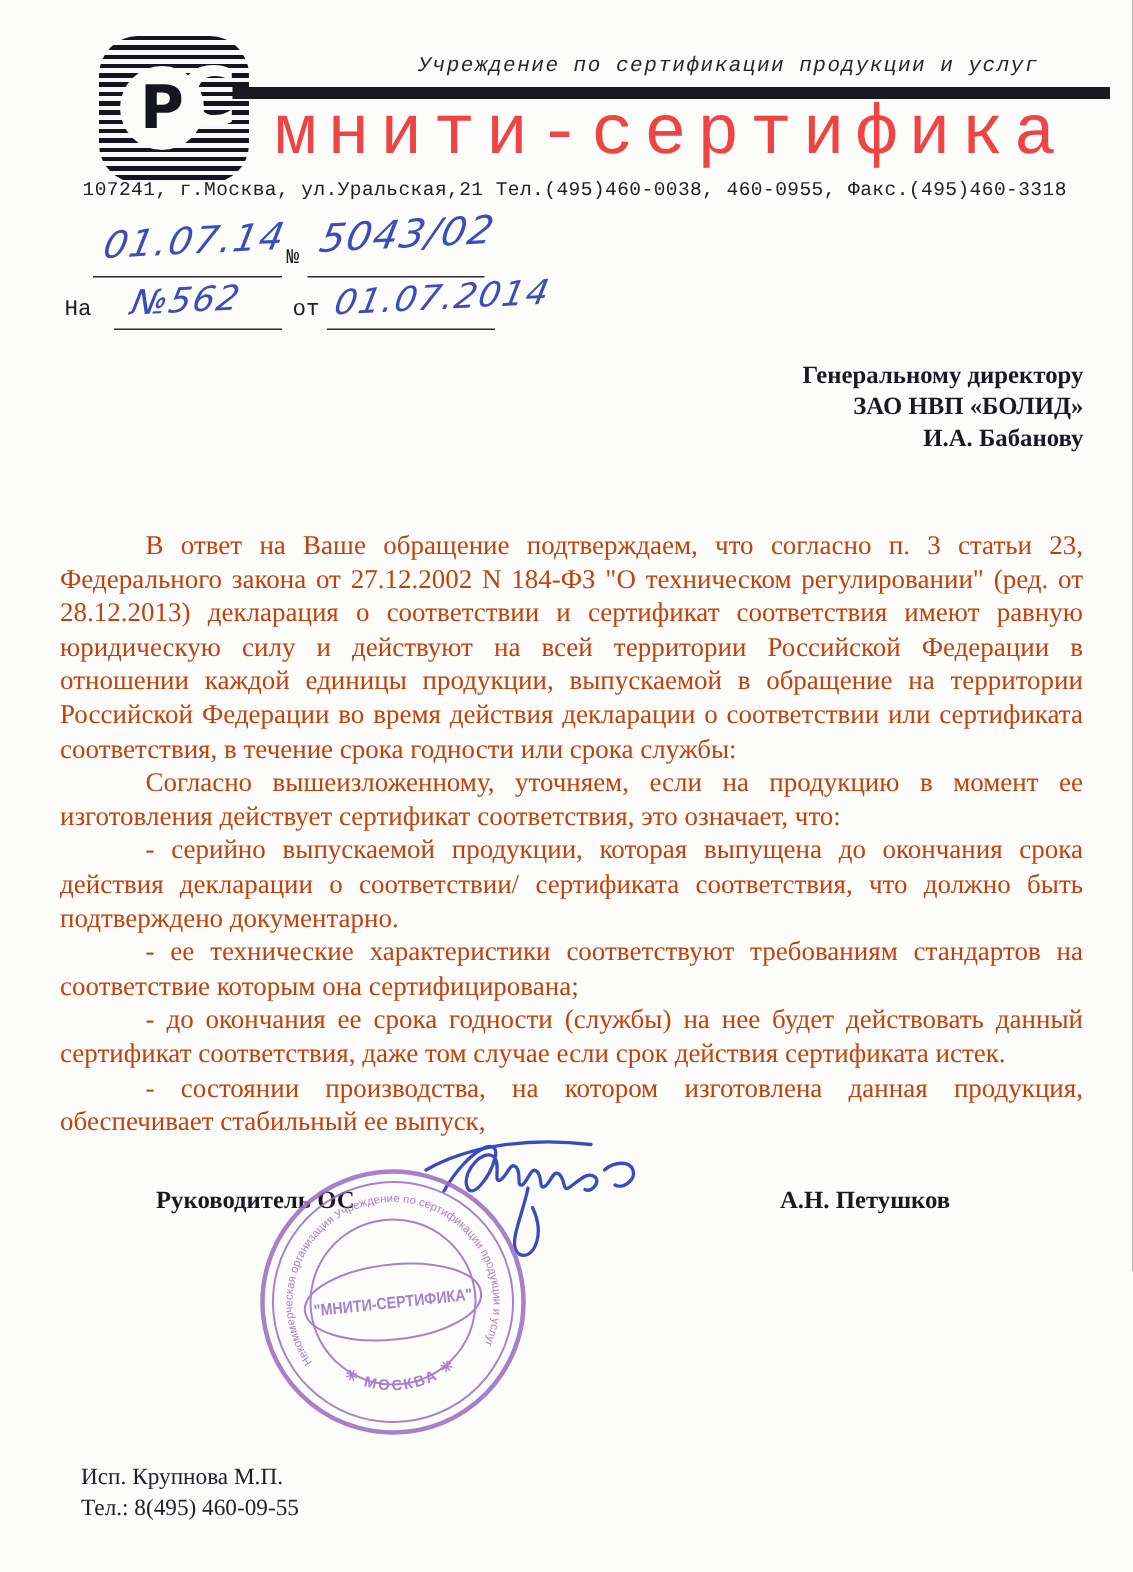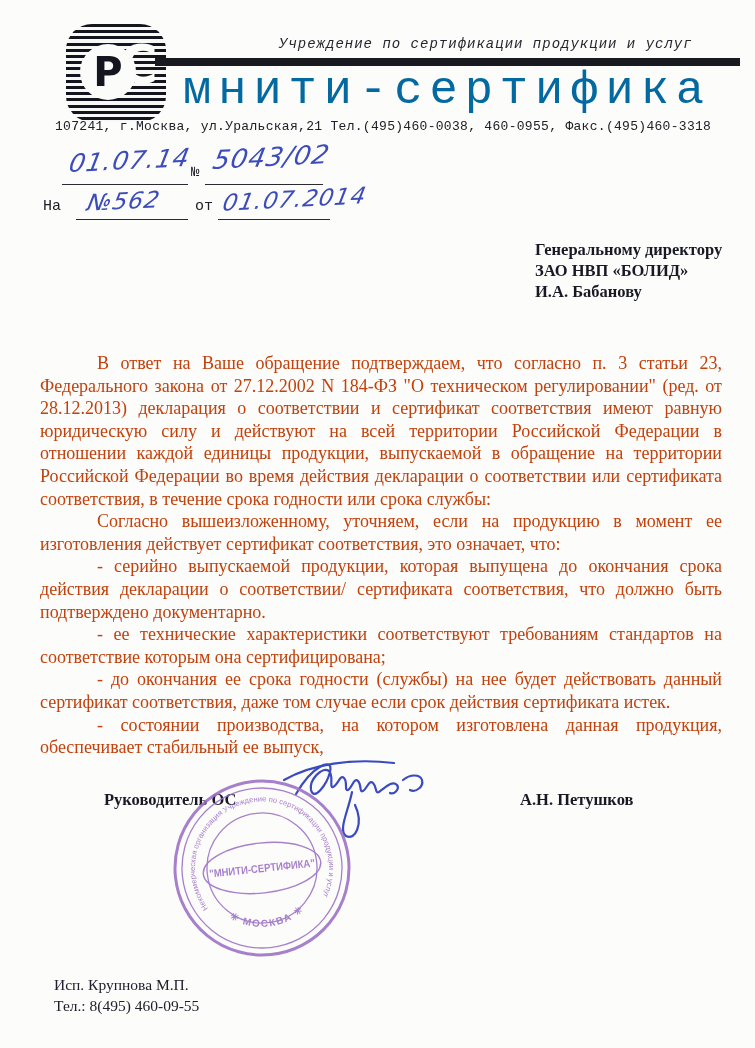--- a/index.html
+++ b/index.html
@@ -33,21 +33,21 @@
     font-family:"Liberation Mono", monospace; font-style:italic;
     font-size:14px; letter-spacing:1px; color:#26262f; white-space:nowrap;
   }
   .header-bar {
     position:absolute; left:155px; top:58px; width:585px; height:8px;
     background:#191920;
   }
   .org-name {
     position:absolute; left:183px; top:64px;
     font-family:"Liberation Mono", monospace;
-    font-size:47px; letter-spacing:7px; color:#0369a1; white-space:nowrap;
+    font-size:47px; letter-spacing:7px; color:#ef4444; white-space:nowrap;
   }
   .address {
     position:absolute; left:55px; top:119px;
     font-family:"Liberation Mono", monospace;
     font-size:13px; letter-spacing:0.3px; color:#20202a; white-space:nowrap;
   }
   
   .ref-underline { position:absolute; border-bottom:1.6px solid #2a2a30; }
   .u1a { left:62px;  top:150px; width:126px; height:34px; }
   .u1b { left:205px; top:150px; width:118px; height:34px; }
@@ -65,21 +65,21 @@
     font-style:italic; color:#3d4cbb; letter-spacing:1px;
     transform:skewX(-14deg) rotate(-3deg); white-space:nowrap;
   }
   .hw-date1 { left:70px;  top:146px; font-size:25px; }
   .hw-num1  { left:214px; top:142px; font-size:26px; }
   .hw-num2  { left:88px;  top:188px; font-size:23px; }
   .hw-date2 { left:224px; top:186px; font-size:23px; }
   
   .recipient {
     position:absolute; left:535px; top:239px;
-    font-weight:bold; font-size:16.5px; line-height:21px; color:#191926;
+    font-weight:bold; font-size:16.5px; line-height:21px; color:#191926;text-align:right;
   }
   
   .body-text {
     position:absolute; left:40px; top:352px; width:682px;
     font-size:18px; line-height:22.6px; text-align:justify; color:#c2410c;
   }
   .body-text p { margin:0; text-indent:57px; }
   
   .sig-title { position:absolute; left:80px;  top:790px; font-weight:bold; font-size:16.5px; color:#191926;margin-left:24px; }
   .sig-name  { position:absolute; left:520px; top:790px; font-weight:bold; font-size:16.5px; color:#191926; }

